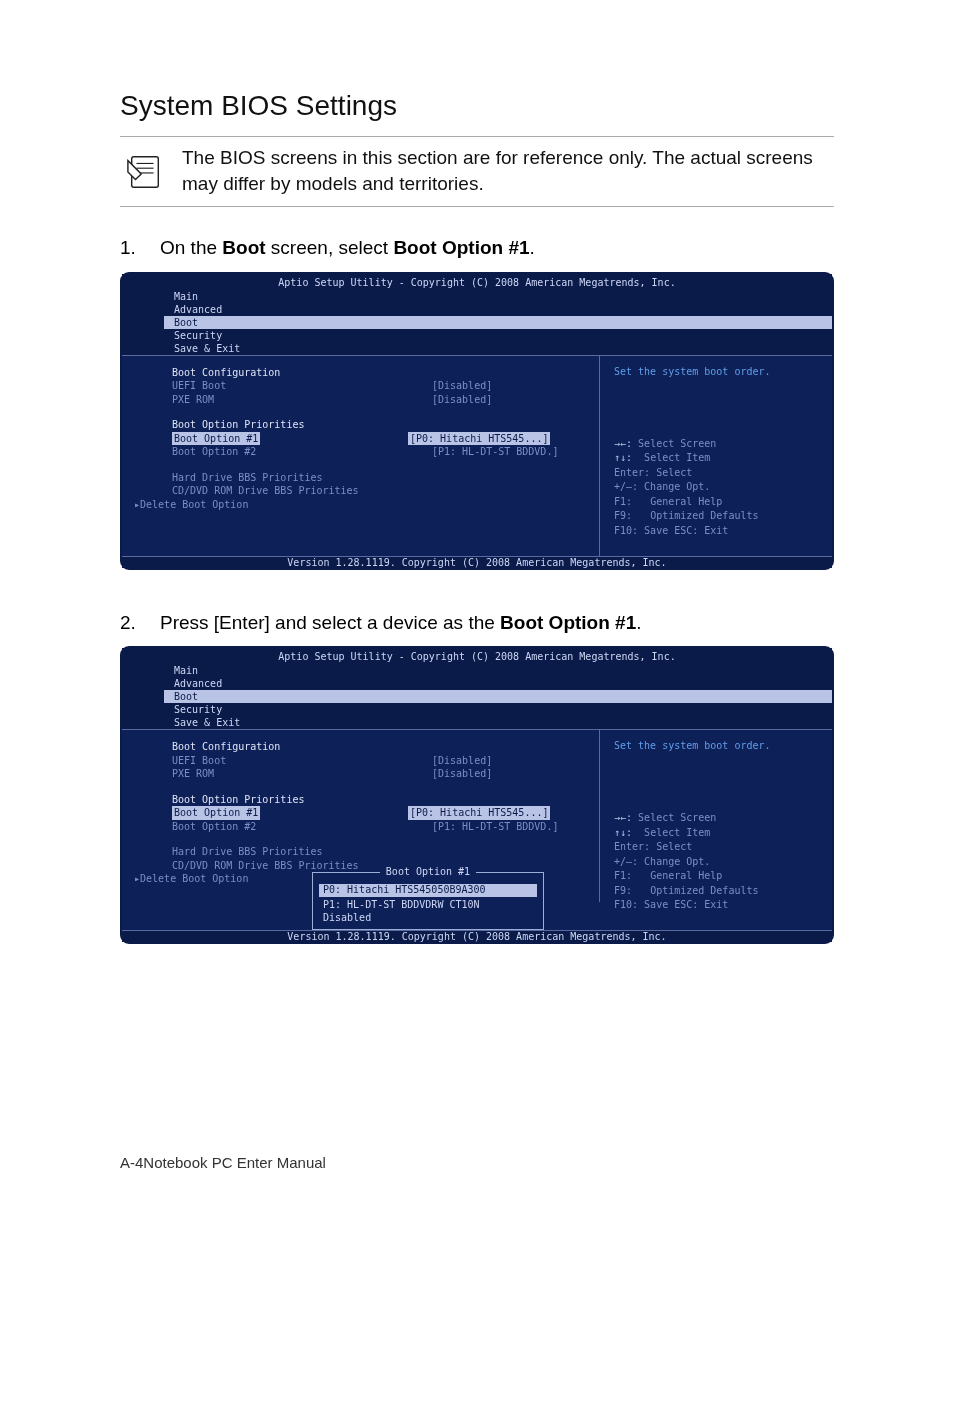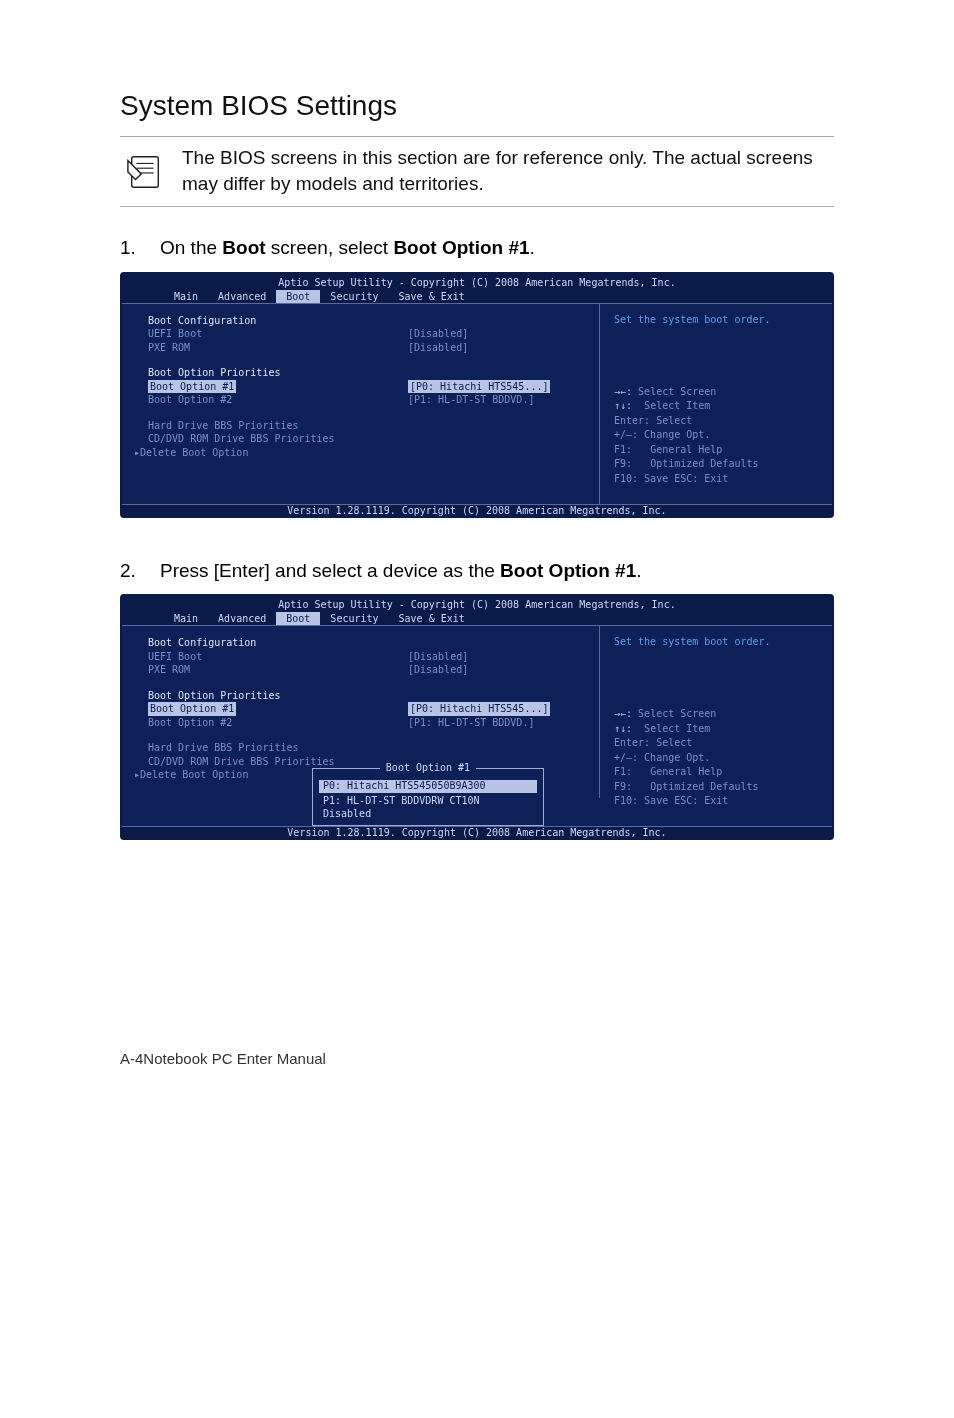--- a/index.html
+++ b/index.html
@@ -54,41 +54,42 @@
   }
   .step-num {
     width: 40px;
     flex: 0 0 40px;
   }
   .step-text b { font-weight: 700; }
 
   
   .bios {
     border: 2px solid #0a1b4a;
-    border-radius: 4px;
+    border-radius: 9px;
     background: #ef4444;
     font-family: "Lucida Console", Monaco, monospace;
     font-size: 10px;
     color: #7d8ec4;
     margin: 6px 0 40px 0;
     width: 100%;
     box-sizing: border-box;
   }
   .bios-head {
     text-align: center;
     color: #cdd6f4;
     font-size: 10px;
     background: #0a1b4a;
     padding: 3px 0 2px 0;
   }
   .bios-tabs {
     display: flex;
     gap: 0;
     padding: 0 0 0 42px;
     background: #0a1b4a;
+    flex-direction: column;
   }
   .bios-tab {
     color: #cdd6f4;
     padding: 1px 10px;
   }
   .bios-tab.active {
     background: #b8c3e6;
     color: #0a1b4a;
   }
   .bios-body {
@@ -102,21 +103,21 @@
   .bios-left {
     flex: 1;
     padding: 10px 10px 16px 26px;
     border-right: 1px solid #5a6aa0;
   }
   .bios-right {
     width: 196px;
     padding: 10px 22px 10px 14px;
   }
   .bios-row { display: flex; line-height: 1.35; }
-  .bios-lbl { width: 260px; }
+  .bios-lbl { width: 260px; margin-left: 24px; }
   .bios-val { }
   .bios-row.sel .bios-lbl { background: #b8c3e6; color: #0a1b4a; display: inline-block; width: auto; padding: 0 2px; }
   .bios-row.sel .bios-spacer { width: 260px; display: inline-block; }
   .bios-head-lbl { color: #dfe4f5; }
   .sp { height: 12px; }
   .tri { color: #7d8ec4; }
   .bios-foot {
     text-align: center;
     color: #cdd6f4;
     background: #0a1b4a;

